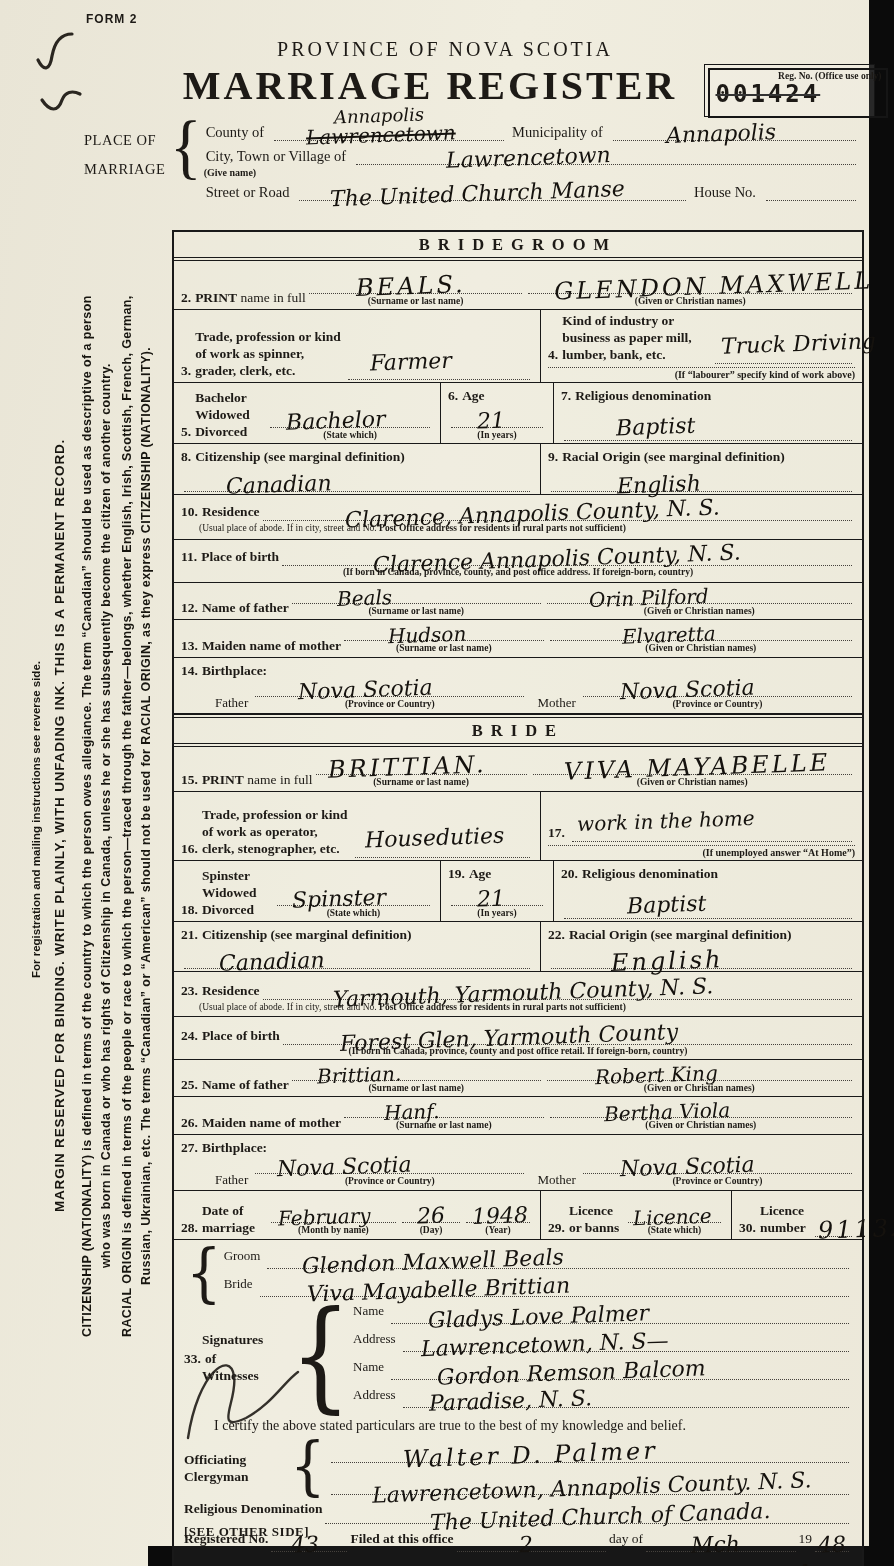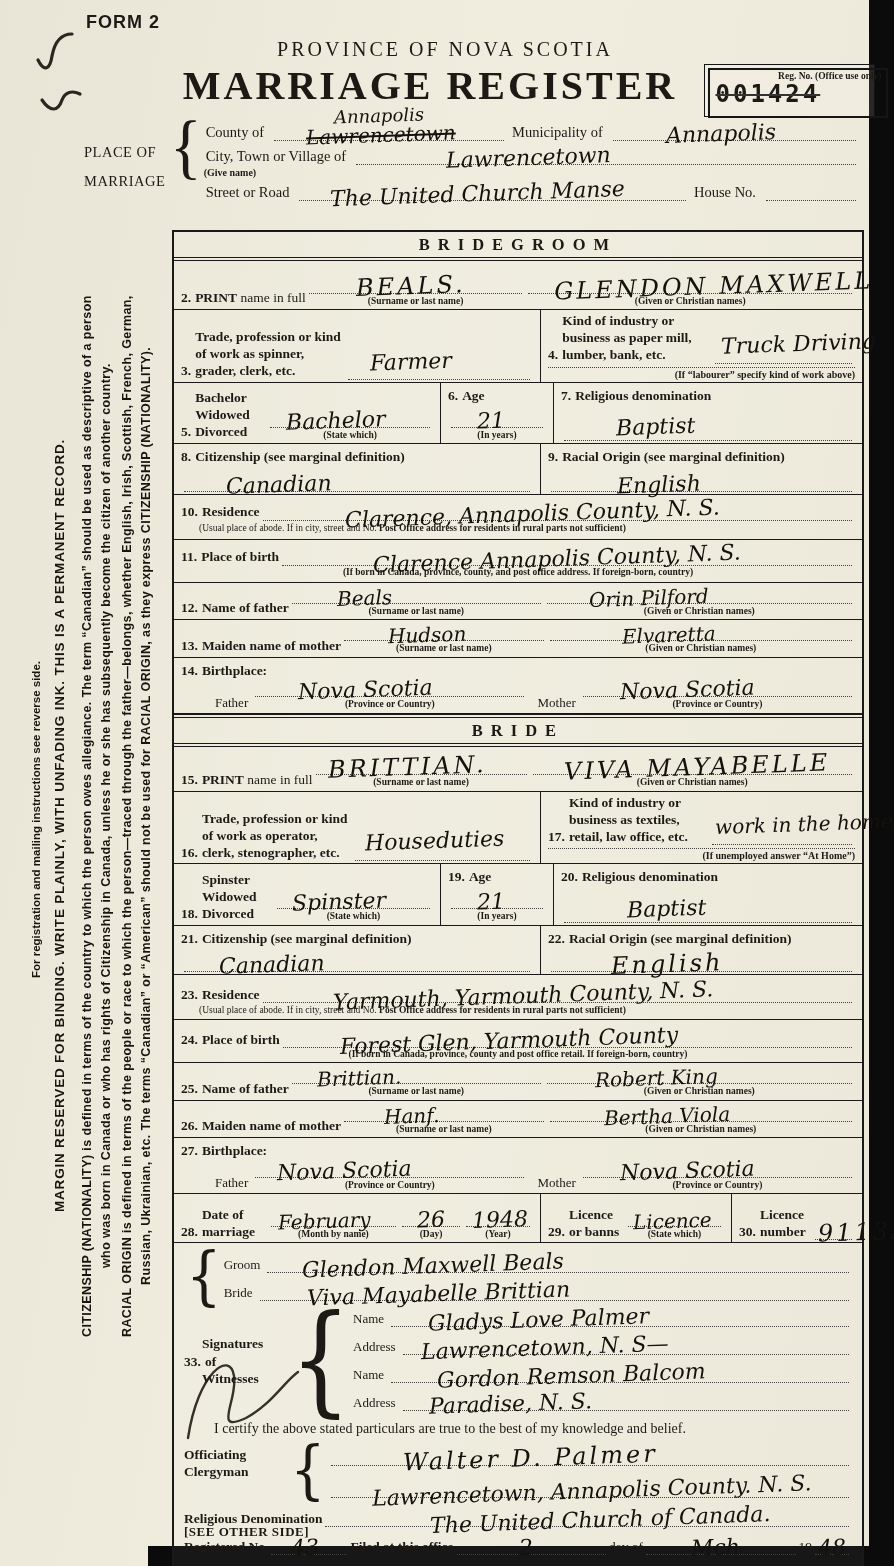--- a/index.html
+++ b/index.html
@@ -1,37 +1,37 @@
 <!DOCTYPE html>
 <html><head>
 <meta charset="utf-8">
 <style>
   html,body{margin:0;padding:0}
   .page{position:relative;width:894px;height:1566px;overflow:hidden;color:#1d1a16;
         background:linear-gradient(100deg,#e9e5d6 0%,#f0eddf 45%,#ebe7d8 100%);
         font-family:"Liberation Serif","DejaVu Serif",serif}
   .strip-right{position:absolute;top:0;right:0;width:25px;height:100%;background:#0b0b0b}
   .strip-bottom{position:absolute;left:148px;right:25px;bottom:0;height:20px;background:#0b0b0b}
-  .form2{position:absolute;top:12px;left:86px;font-family:"Liberation Sans",sans-serif;font-weight:bold;font-size:18px;letter-spacing:1px}
+  .form2{position:absolute;top:12px;left:86px;font-family:"Liberation Sans",sans-serif;font-weight:bold;font-size:12px;letter-spacing:1px}
   .province{position:absolute;top:38px;left:150px;width:590px;text-align:center;font-size:20px;letter-spacing:3px}
   .title{position:absolute;top:62px;left:130px;width:600px;text-align:center;font-size:40px;font-weight:bold;letter-spacing:3px}
   .regbox{position:absolute;top:64px;left:704px;width:164px;height:46px;border:1.5px solid #151515;padding:2.5px;background:rgba(255,255,255,.12)}
   .regbox-in{width:100%;height:100%;border:2.5px solid #151515;position:relative;padding:0 6px}
   .reg-label{font-size:9.5px;font-weight:bold;position:absolute;top:1px;right:4px;white-space:nowrap}
   .reg-value{font-family:"DejaVu Sans Mono",monospace;font-size:24px;font-weight:bold;letter-spacing:3px;margin-top:10px;text-decoration:line-through;text-decoration-thickness:1.5px;text-decoration-color:#333}
   
   .vtext{position:absolute;writing-mode:vertical-rl;transform:rotate(180deg);
          font-family:"Liberation Sans",sans-serif;font-weight:bold;color:#17150f;text-align:center}
   .v-reg{left:30px;top:620px;height:400px;width:18px;font-size:11.5px}
   .v-bnd{left:52px;top:415px;height:820px;width:22px;font-size:13.5px;letter-spacing:.8px}
   .v-cit{left:78px;top:295px;height:1042px;width:58px;font-size:12.5px;letter-spacing:.4px;line-height:1.5}
   .v-rac{left:118px;top:295px;height:1042px;width:60px;font-size:12.5px;letter-spacing:.4px;line-height:1.5}
   
   .place{position:absolute;top:116px;left:84px;width:778px;display:flex;align-items:flex-start;font-size:14.5px}
-  .place-left{width:86px;margin-top:28px;letter-spacing:.5px}
+  .place-left{width:86px;margin-top:16px;letter-spacing:.5px}
   .place-left div{margin-bottom:12px}
   .pbrace{font-size:66px;font-weight:200;line-height:60px;transform:scaleY(1.1);margin-right:2px}
   .place-right{flex:1;padding-top:4px}
   .pline{display:flex;align-items:flex-end;margin-bottom:3px}
   .plab{white-space:nowrap;padding:0 4px 0 2px}
   .pentry{flex:1;border-bottom:1.6px dotted #45413c;position:relative;min-height:20px;margin:0 6px}
   .pnote{text-align:center;font-size:10.5px;font-weight:bold;margin-top:4px}
   .pgive{font-size:10px;font-weight:bold;margin:-1px 0 2px}
   
   .hw{position:absolute;bottom:-5px;left:10%;font-family:"DejaVu Serif",serif;font-style:italic;
@@ -61,21 +61,21 @@
   .note-r{font-size:10px;font-weight:bold;text-align:right;border-top:1.4px dotted #45413c;margin-top:3px;padding-top:1px}
   .split{display:flex;flex:1}
   .half{flex:1;display:flex;flex-direction:column;min-width:0}
   
   .bottomsec{padding:5px 10px 8px}
   .sigrow{display:flex;align-items:stretch;margin-bottom:2px}
   .siglab{padding-top:6px}
   .brace{font-family:"DejaVu Serif",serif;font-weight:200;align-self:center;line-height:1;margin:0 2px}
   .b-sm{font-size:56px;transform:scaleY(1.15)}
   .b-lg{font-size:96px;transform:scaleY(1.25)}
-  .lnx{display:flex;align-items:flex-end;margin-bottom:7px}
+  .lnx{display:flex;align-items:flex-start;margin-bottom:7px}
   .lnx .entry{min-height:20px}
   .certify{font-size:14px;padding:8px 0 4px 30px}
   .issuer{width:46%;margin-left:auto;margin-right:4px;margin-top:6px}
   .footer{position:absolute;left:184px;top:1524px;font-size:13px;font-weight:bold;letter-spacing:.5px}
   .penmark{position:absolute}
   svg path{fill:none;stroke:#2a2620;stroke-linecap:round}
 </style>
 </head>
 <body>
 
@@ -349,21 +349,20 @@
       <div class="cell c-r fl" style="flex:0 0 352px">
         <span class="no">16.</span>
         <div class="lab" style="width:150px">Trade, profession or kind of work as operator, clerk, stenographer, etc.</div>
         <div class="entry" style="min-height:36px">
             <span class="hw hw-lg" style="left:6%;bottom:8px">Houseduties</span>
           </div>
       </div>
       <div class="cell grow fcol">
         <div class="fl grow">
           <span class="no">17.</span>
-          <div class="lab" style="width:140px">Kind of industry or business as textiles, retail, law office, etc.</div>
           <div class="entry" style="min-height:32px">
               <span class="hw" style="left:2%;bottom:10px">work in the home</span>
             </div>
         </div>
         <div class="note-r">(If unemployed answer “At Home”)</div>
       </div>
     </div>
 
     <div class="row" style="min-height:58px">
       <div class="cell c-r fl" style="flex:0 0 252px">
@@ -589,21 +588,21 @@
             <div class="entry">
                 <span class="hw hw-lg" style="left:6%">Paradise,    N. S.</span>
               </div>
           </div>
         </div>
       </div>
 
       <div class="certify">I certify the above stated particulars are true to the best of my knowledge and belief.</div>
 
       <div class="sigrow">
-        <div class="siglab fcol" style="width:104px;">
+        <div class="siglab fcol" style="width:104px;justify-content:center">
           <div class="lab">Officiating</div>
           <div class="lab">Clergyman</div>
         </div>
         <div class="brace b-sm">{</div>
         <div class="grow fcol" style="justify-content:center">
           <div class="lnx">
             <div class="entry" style="min-height:24px">
                 <span class="hw hw-name" style="left:14%">Walter  D.  Palmer</span>
               </div>
           </div>

